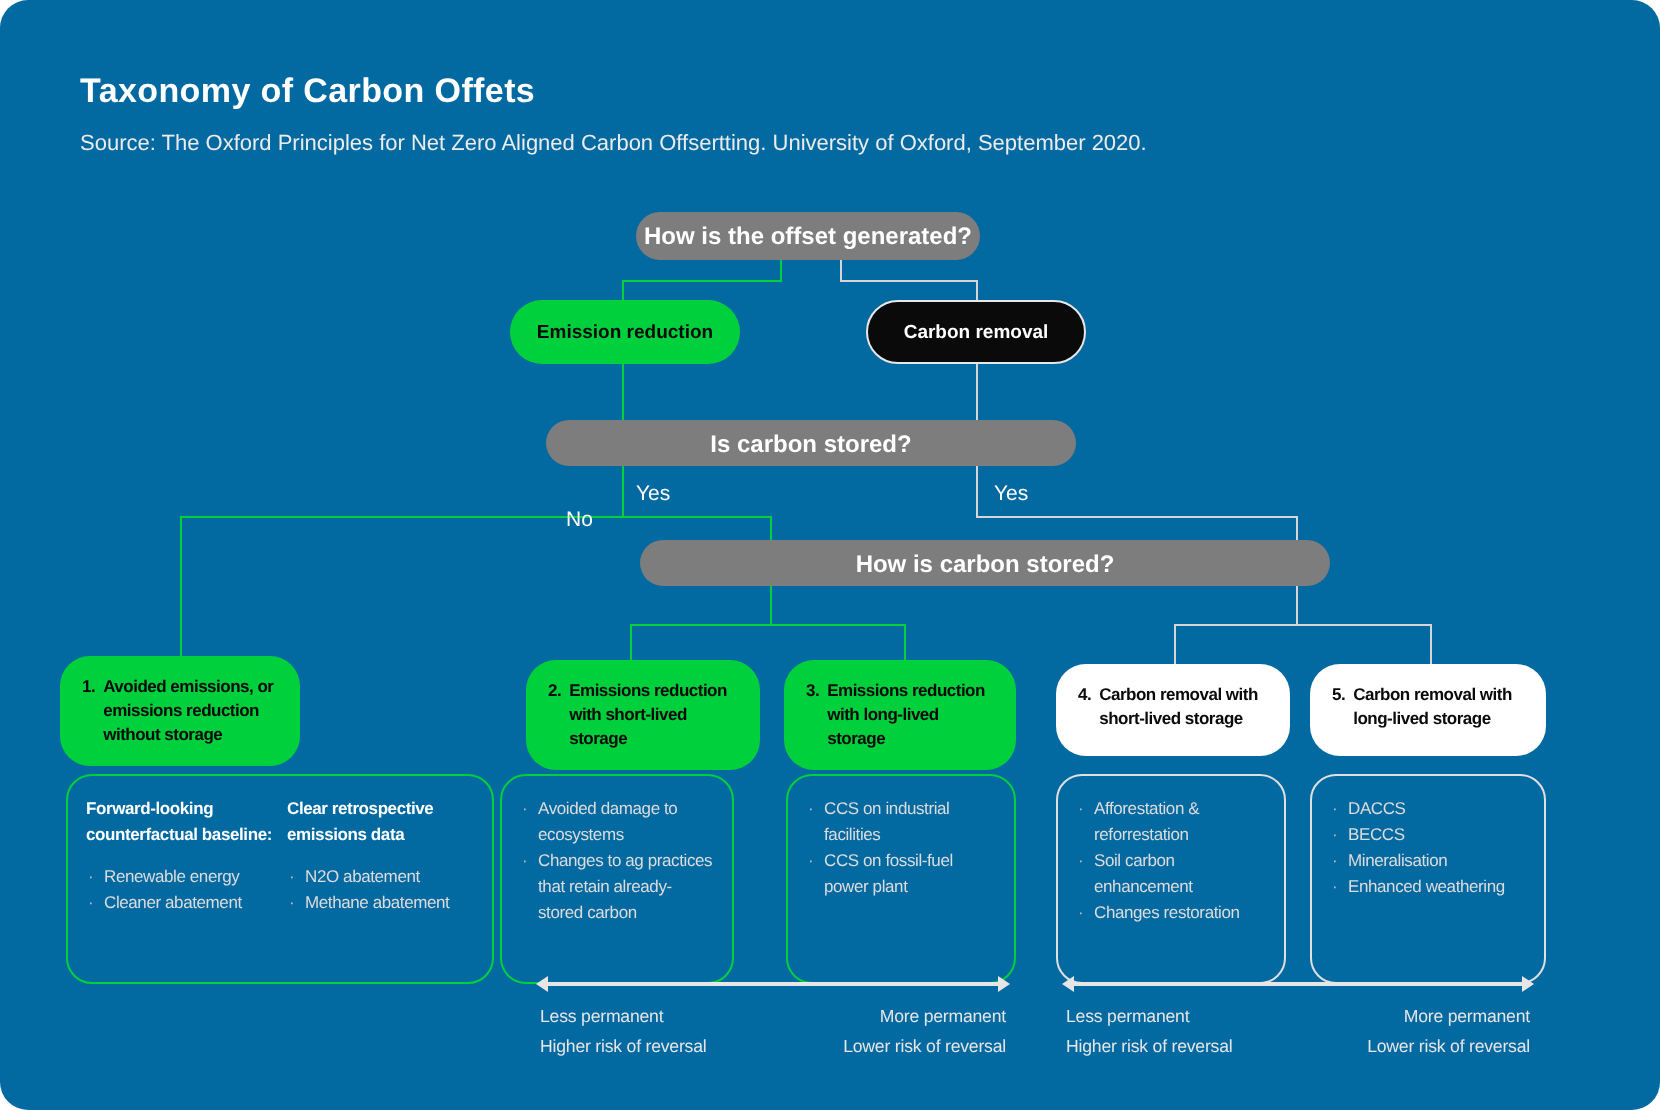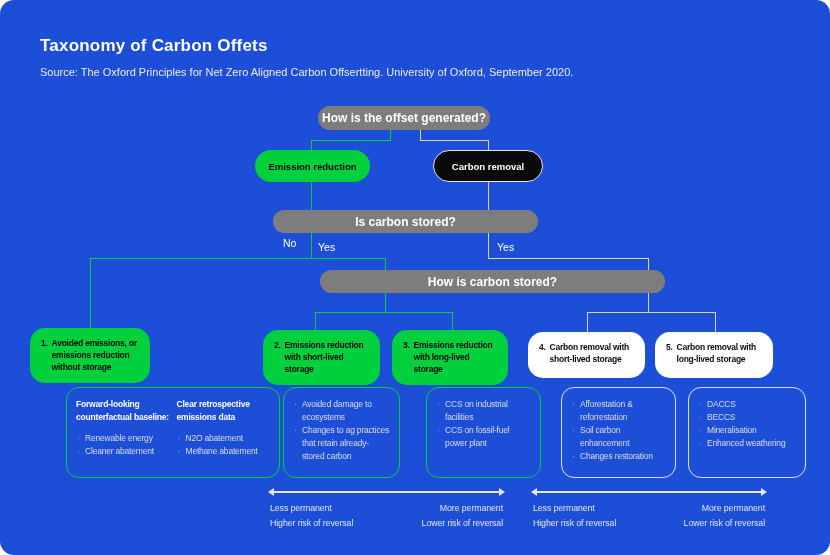--- a/index.html
+++ b/index.html
@@ -1,17 +1,17 @@
 <!DOCTYPE html>
 <html><head>
 <meta charset="utf-8">
 <style>
   html,body{margin:0;padding:0;background:#ffffff;}
   #card{
-    position:relative;width:830px;height:555px;background:#1d4ed8;
+    position:relative;width:830px;height:555px;background:#0369a1;
     border-radius:14px;overflow:hidden;
     font-family:"Liberation Sans","DejaVu Sans",sans-serif;
   }
   .title{
     position:absolute;left:40px;top:36px;color:#ffffff;
     font-size:17px;font-weight:bold;letter-spacing:.2px;
   }
   .source{
     position:absolute;left:40px;top:66px;color:#ececec;font-size:11px;
   }
@@ -39,23 +39,23 @@
   .cat{
     position:absolute;z-index:2;border-radius:15px;padding:9px 10px 10px 11px;
     font-size:8.5px;font-weight:bold;line-height:1.42;letter-spacing:-0.25px;
     display:flex;gap:4px;box-sizing:border-box;
   }
   .cat.green{background:#00d03c;color:#0a0a0a;}
   .cat.white{background:#ffffff;color:#0a0a0a;}
   .cat .num{flex:0 0 auto;}
   
   .det{
-    position:absolute;z-index:2;top:387px;height:91px;border-radius:13px;
+    position:absolute;z-index:2;top:387px;height:105px;border-radius:13px;
     padding:10px 9px;box-sizing:border-box;overflow:hidden;
-    font-size:8.5px;line-height:1.52;color:#dcdcdc;letter-spacing:-0.2px;margin-left:33px;
+    font-size:8.5px;line-height:1.52;color:#dcdcdc;letter-spacing:-0.2px;
   }
   .det.gb{border:1px solid #00d03c;}
   .det.wb{border:1px solid #e0e0e0;}
   .det .hdr{color:#ffffff;font-weight:bold;margin:0 0 8px 0;}
   .det ul{list-style:none;margin:0;padding:0;}
   .det li{position:relative;padding-left:9px;}
   .det li::before{content:"\00B7";position:absolute;left:1px;color:#bdbdbd;}
   .cols{display:flex;gap:7px;}
   .cols .col{flex:1;}
   
@@ -102,21 +102,21 @@
   <div class="ln w v" style="left:715px;top:312px;height:21px;"></div>
 
   <div class="qpill" style="left:318px;top:106px;width:172px;height:24px;">How is the offset generated?</div>
 
   <div class="bpill green" style="left:255px;top:150px;width:115px;height:32px;">Emission reduction</div>
 
   <div class="bpill outline" style="left:433px;top:150px;width:110px;height:32px;box-sizing:border-box;">Carbon removal</div>
 
   <div class="qpill" style="left:273px;top:210px;width:265px;height:23px;">Is carbon stored?</div>
 
-  <div class="yn" style="left:283px;top:237px;">No</div>
+  <div class="yn" style="left:283px;top:254px;">No</div>
   <div class="yn" style="left:318px;top:241px;">Yes</div>
   <div class="yn" style="left:497px;top:241px;">Yes</div>
 
   <div class="qpill" style="left:320px;top:270px;width:345px;height:23px;">How is carbon stored?</div>
 
   <div class="cat green" style="left:30px;top:328px;width:120px;min-height:52px;">
     <span class="num">1.</span>
     <span>Avoided emissions, or emissions reduction without storage</span>
   </div>
   <div class="cat green" style="left:263px;top:330px;width:117px;min-height:48px;">

